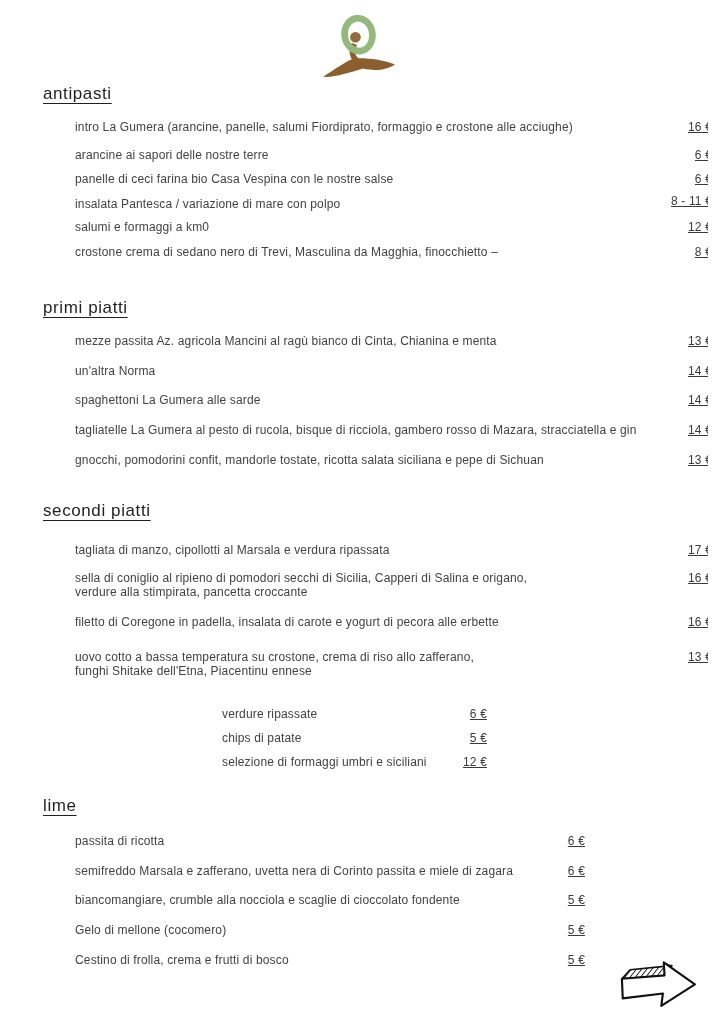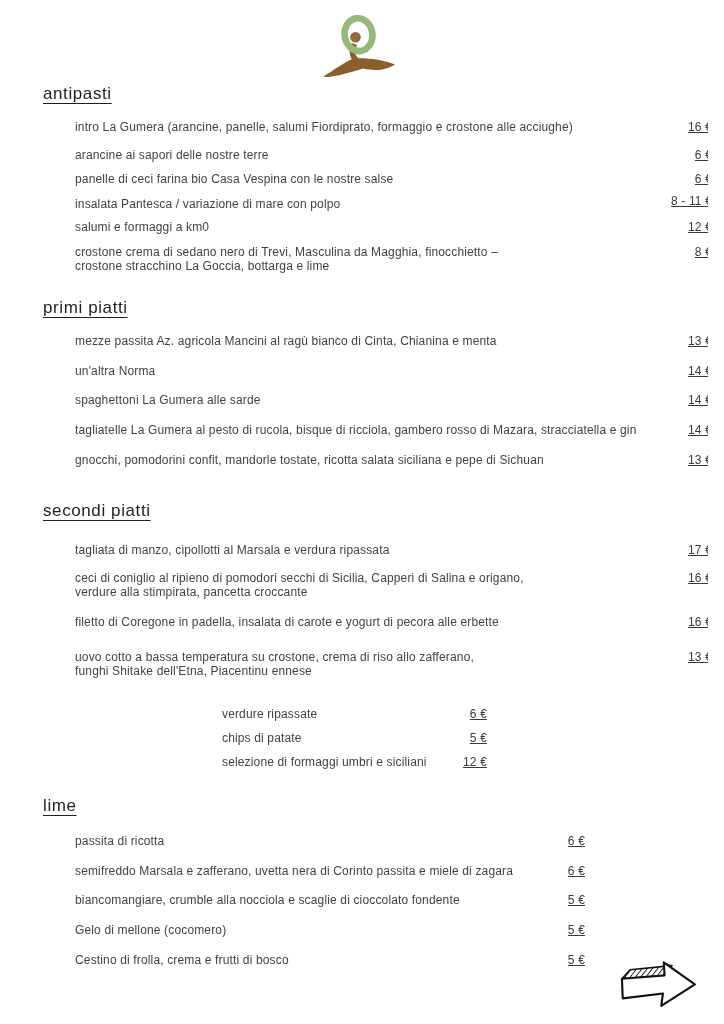--- a/index.html
+++ b/index.html
@@ -56,21 +56,20 @@
   <div class="row main-row" style="top:197px">
     <span class="item-name">insalata Pantesca / variazione di mare con polpo</span>
     <span class="price" style="top:-3px">8 - 11 €</span>
   </div>
   <div class="row main-row" style="top:220px">
     <span class="item-name">salumi e formaggi a km0</span>
     <span class="price">12 €</span>
   </div>
   <div class="row main-row" style="top:245px">
     <span class="item-name">crostone crema di sedano nero di Trevi, Masculina da Magghia, finocchietto –</span>
-    <span class="item-name">crostone stracchino La Goccia,  bottarga e lime</span>
     <span class="price">8 €</span>
   </div>
 
   <div class="heading" style="top:298px">primi piatti</div>
 
   <div class="row main-row" style="top:334px">
     <span class="item-name">mezze passita Az. agricola Mancini al ragù bianco di Cinta, Chianina e menta</span>
     <span class="price">13 €</span>
   </div>
   <div class="row main-row" style="top:364px">
@@ -90,21 +89,21 @@
     <span class="price">13 €</span>
   </div>
 
   <div class="heading" style="top:501px">secondi piatti</div>
 
   <div class="row main-row" style="top:543px">
     <span class="item-name">tagliata di manzo, cipollotti al Marsala e verdura ripassata</span>
     <span class="price">17 €</span>
   </div>
   <div class="row main-row" style="top:571px">
-    <span class="item-name">ceci di coniglio al ripieno di pomodori secchi di Sicilia, Capperi di Salina e origano,</span>
+    <span class="item-name">sella di coniglio al ripieno di pomodori secchi di Sicilia, Capperi di Salina e origano,</span>
     <span class="item-name">verdure alla stimpirata, pancetta croccante</span>
     <span class="price">16 €</span>
   </div>
   <div class="row main-row" style="top:615px">
     <span class="item-name">filetto di Coregone in padella, insalata di carote e yogurt di pecora alle erbette</span>
     <span class="price">16 €</span>
   </div>
   <div class="row main-row" style="top:650px">
     <span class="item-name">uovo cotto a bassa temperatura su crostone, crema di riso allo zafferano,</span>
     <span class="item-name">funghi Shitake dell'Etna, Piacentinu ennese</span>

